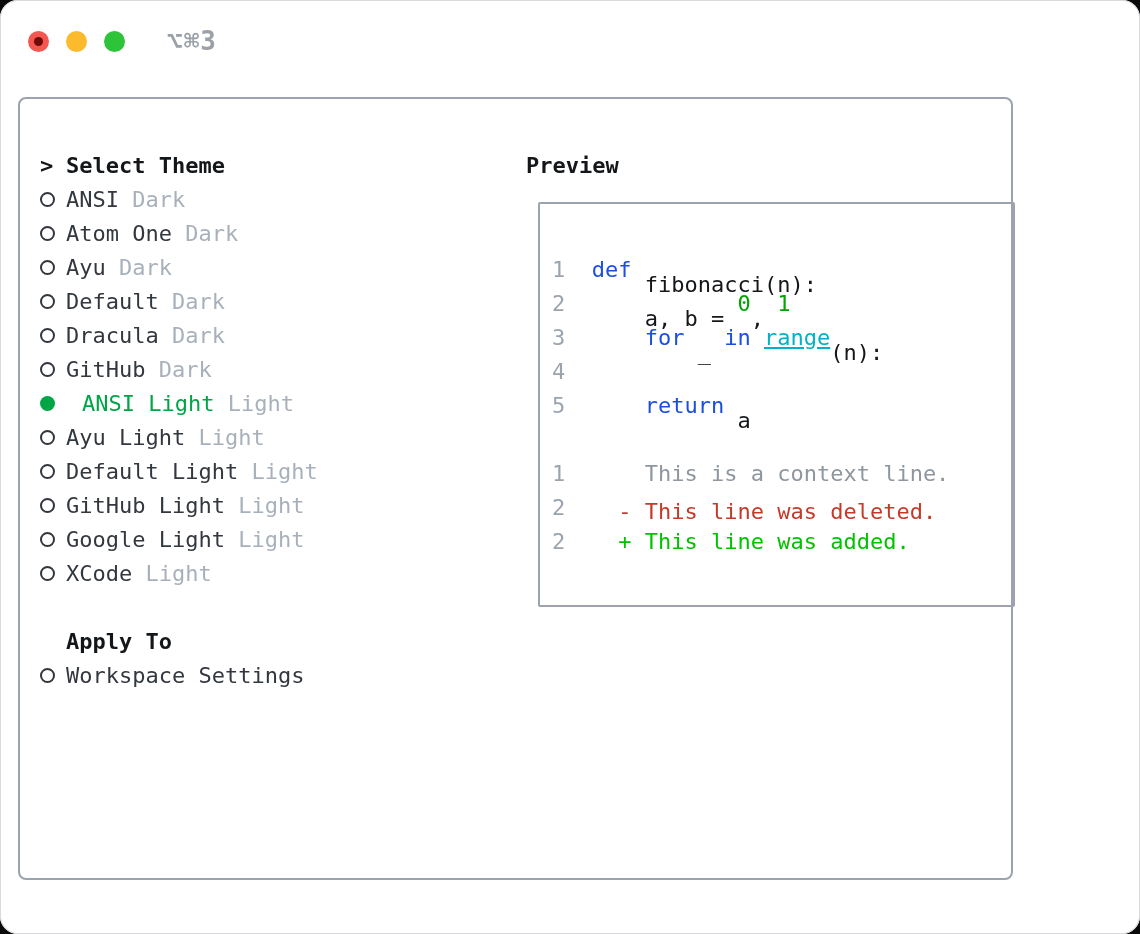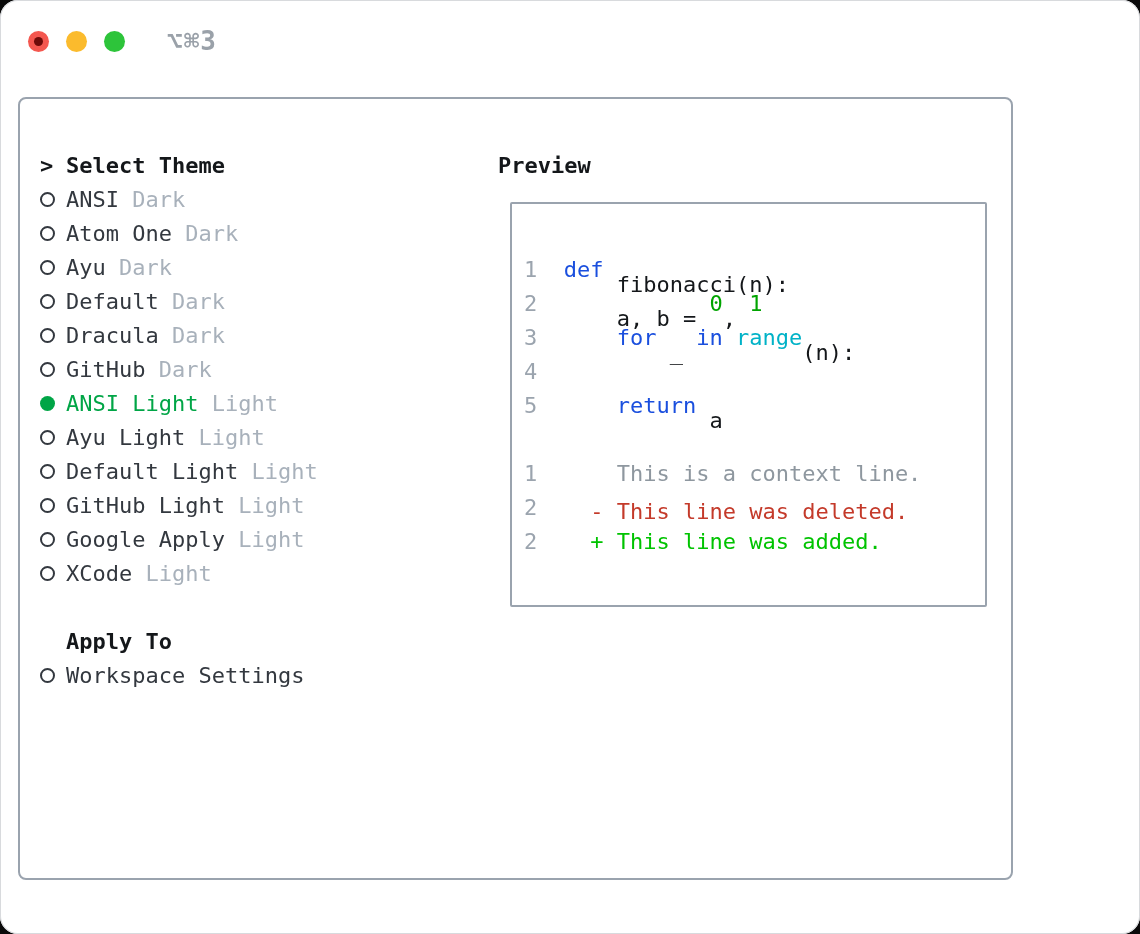--- a/index.html
+++ b/index.html
@@ -60,39 +60,39 @@
     display: flex; align-items: center;
   }
   .prompt { font-weight: 700; color: var(--text-black); font-size: 22px; }
   .ring {
     width: 15px; height: 15px; border-radius: 50%;
     border: 2px solid var(--text-dark);
   }
   .ring.filled { border: none; background: var(--accent); }
   .title { font-weight: 700; color: var(--text-black); }
   .name { color: var(--text-dark); }
-  .name.selected { color: var(--accent); }
+  .name.selected { color: var(--accent); margin-left: 16px; }
   .tag { color: var(--muted); }
   .left-pane { position: absolute; left: 20px; top: 49px; width: 450px; }
   .help-line { color: var(--muted); }
   
-  .right-pane { position: absolute; left: 478px; top: 49px; }
+  .right-pane { position: absolute; left: 506px; top: 49px; }
   .preview-box {
     margin-left: 12px; margin-top: 20px;
     width: 477px; height: 405px;
     border: 2px solid var(--border);
     border-radius: 2px;
     padding: 48px 0 0 12px;
     overflow: hidden;
   }
   .code-line { height: 34px; display: flex; align-items: center; font-size: 22px; white-space: pre; }
   .ln       { color: var(--ln); }
   .plain    { color: var(--text-black); margin-top: 31px; }
   .keyword  { color: var(--keyword); }
-  .builtin  { color: var(--builtin); }
+  .builtin  { color: var(--builtin); text-decoration: underline; }
   .literal  { color: var(--literal); }
   .context  { color: var(--context); }
   .deleted  { color: var(--deleted); margin-top: 8px; }
   .added    { color: var(--added); }
 </style>
 </head>
 <body>
 
 <div class="window">
 
@@ -116,21 +116,21 @@
           <div class="row"><span class="marker"><span class="ring"></span></span><span class="name">ANSI</span><span class="tag"> Dark</span></div>
           <div class="row"><span class="marker"><span class="ring"></span></span><span class="name">Atom One</span><span class="tag"> Dark</span></div>
           <div class="row"><span class="marker"><span class="ring"></span></span><span class="name">Ayu</span><span class="tag"> Dark</span></div>
           <div class="row"><span class="marker"><span class="ring"></span></span><span class="name">Default</span><span class="tag"> Dark</span></div>
           <div class="row"><span class="marker"><span class="ring"></span></span><span class="name">Dracula</span><span class="tag"> Dark</span></div>
           <div class="row"><span class="marker"><span class="ring"></span></span><span class="name">GitHub</span><span class="tag"> Dark</span></div>
           <div class="row"><span class="marker"><span class="ring filled"></span></span><span class="name selected">ANSI Light</span><span class="tag"> Light</span></div>
           <div class="row"><span class="marker"><span class="ring"></span></span><span class="name">Ayu Light</span><span class="tag"> Light</span></div>
           <div class="row"><span class="marker"><span class="ring"></span></span><span class="name">Default Light</span><span class="tag"> Light</span></div>
           <div class="row"><span class="marker"><span class="ring"></span></span><span class="name">GitHub Light</span><span class="tag"> Light</span></div>
-          <div class="row"><span class="marker"><span class="ring"></span></span><span class="name">Google Apply</span><span class="tag"> Light</span></div>
+          <div class="row"><span class="marker"><span class="ring"></span></span><span class="name">Google Light</span><span class="tag"> Light</span></div>
           <div class="row"><span class="marker"><span class="ring"></span></span><span class="name">XCode</span><span class="tag"> Light</span></div>
         </div>
 
       <div class="row"></div>
 
       <div class="row">
         <span class="marker"></span>
         <span class="title">Apply To</span>
       </div>
       <div id="apply-list">

